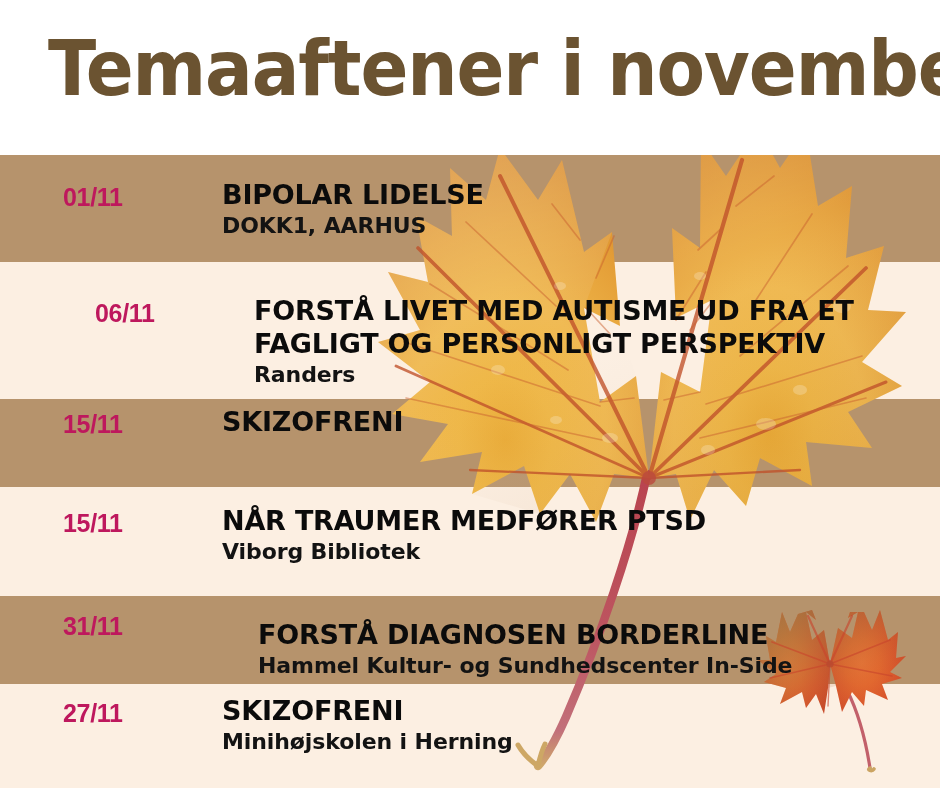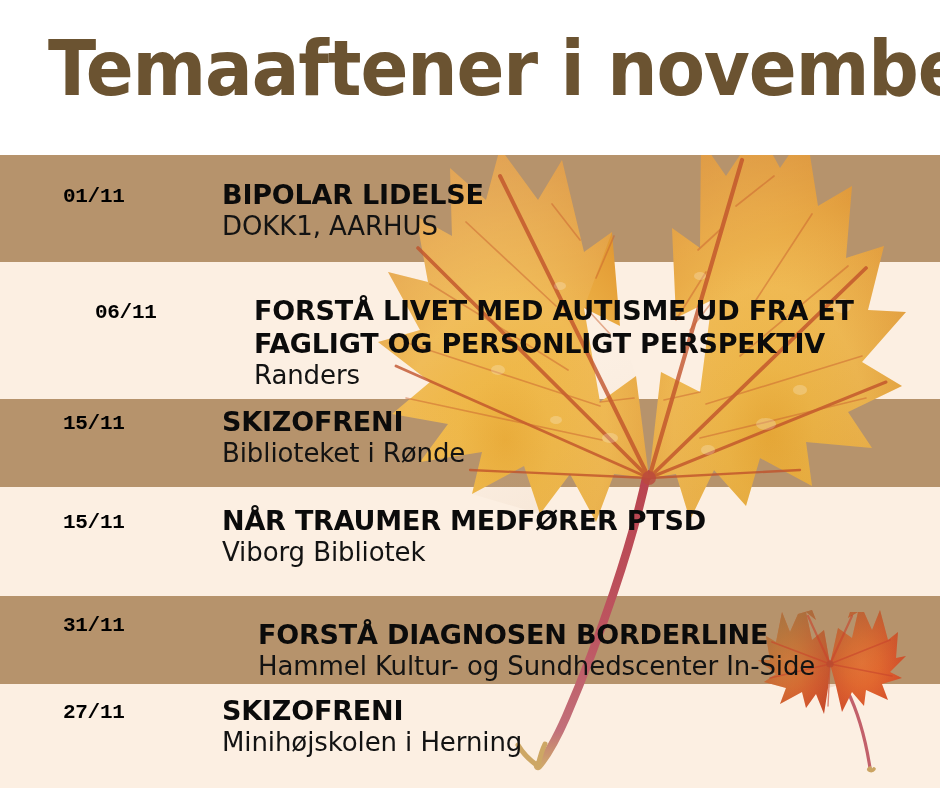--- a/index.html
+++ b/index.html
@@ -78,47 +78,47 @@
     z-index: 4;
   }
   .row {
     position: absolute;
     left: 0;
     width: 940px;
   }
   .row-date {
     position: absolute;
     left: 63px;
-    font-family: Liberation Mono, monospace;
+    font-family: Liberation Sans, sans-serif;
     font-weight: 700;
-    font-size: 21px;
+    font-size: 25px;
     line-height: 30px;
     letter-spacing: -0.3px;
-    color: #000000;
+    color: #be185d;
     white-space: nowrap;
   }
   .row-body {
     position: absolute;
     left: 222px;
     width: 700px;
   }
   .row-title {
     font-family: "DejaVu Sans", "Liberation Sans", sans-serif;
     font-weight: 700;
     font-size: 27px;
     line-height: 33px;
     letter-spacing: -0.2px;
     color: #0b0b0b;
     white-space: pre-line;
     margin: 0;
   }
   .row-venue {
     font-family: "DejaVu Sans", "Liberation Sans", sans-serif;
-    font-weight: 400;
-    font-size: 26px;
+    font-weight: 700;
+    font-size: 22px;
     line-height: 30px;
     letter-spacing: -0.1px;
     color: #131313;
     margin: 0;
     white-space: nowrap;
   }
 </style>
 </head>
 <body>
 
@@ -318,21 +318,20 @@
         <div class="row-body" style="top: 17px;">
           <div class="row-title">FORSTÅ LIVET MED AUTISME UD FRA ET
 FAGLIGT OG PERSONLIGT PERSPEKTIV</div>
           <div class="row-venue">Randers</div>
         </div>
       </div>
       <div class="row" style="top: 399px; height: 88px;">
         <div class="row-date" style="top: 10px;">15/11</div>
         <div class="row-body" style="top: 6px;">
           <div class="row-title">SKIZOFRENI</div>
-          <div class="row-venue">Biblioteket i Rønde</div>
         </div>
       </div>
       <div class="row" style="top: 487px; height: 109px;">
         <div class="row-date" style="top: 21px;">15/11</div>
         <div class="row-body" style="top: 17px;">
           <div class="row-title">NÅR TRAUMER MEDFØRER PTSD</div>
           <div class="row-venue">Viborg Bibliotek</div>
         </div>
       </div>
       <div class="row" style="top: 596px; height: 88px;">

